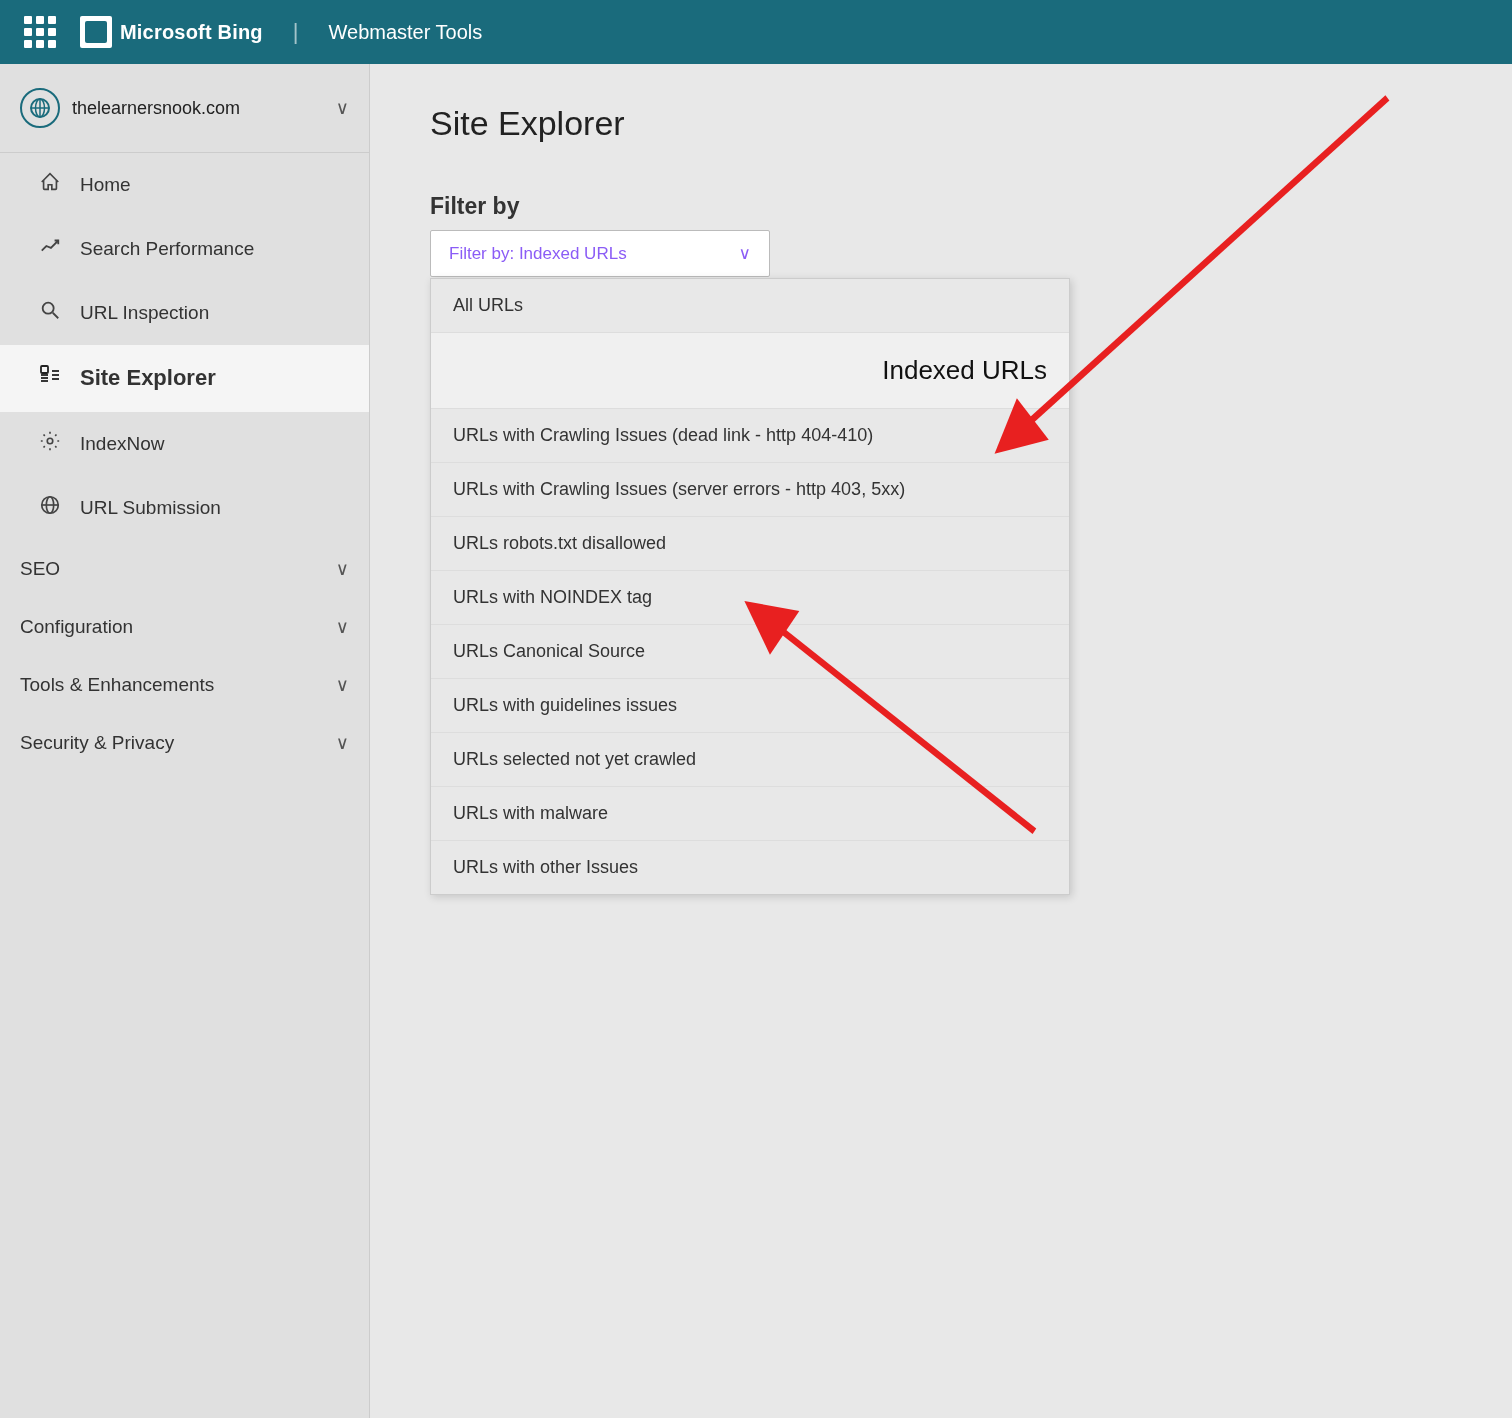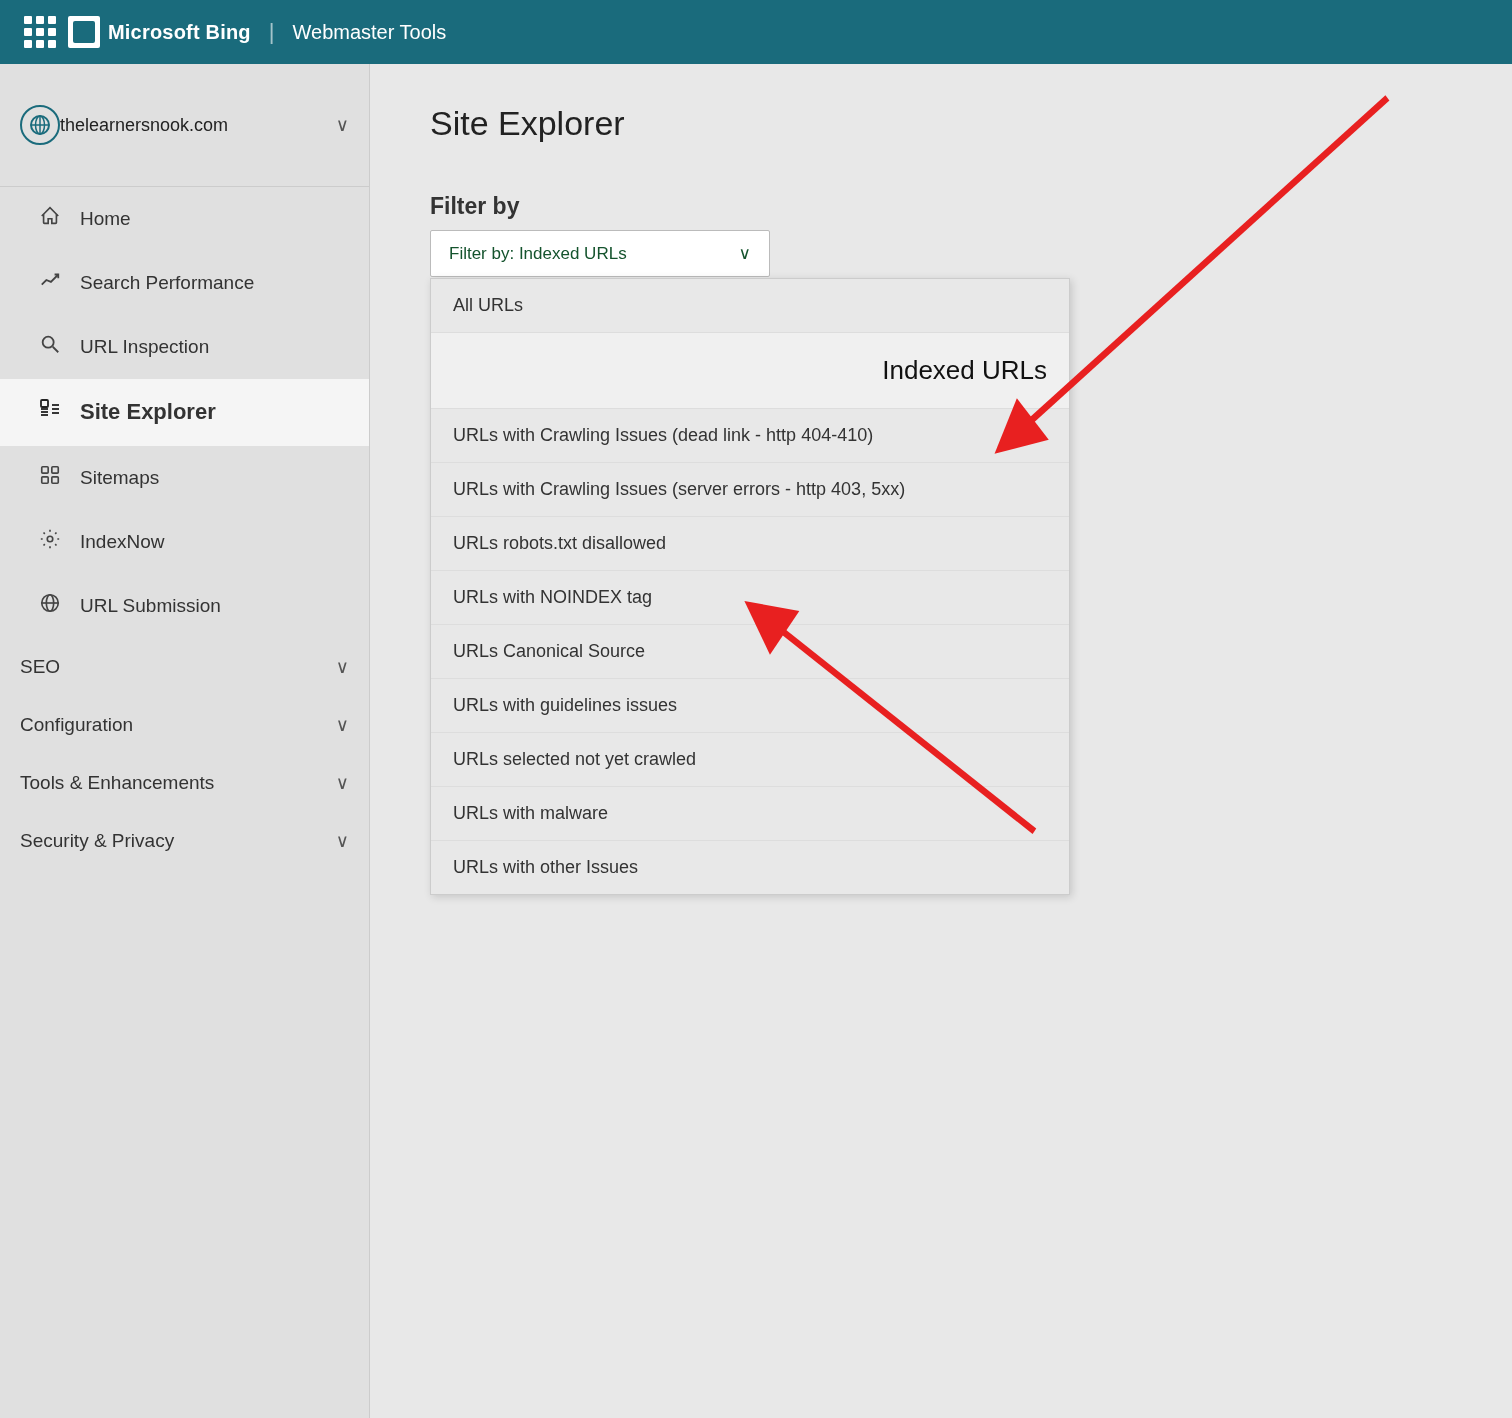--- a/index.html
+++ b/index.html
@@ -11,21 +11,21 @@
       overflow-x: hidden;
     }
 
     
     .top-bar {
       background: #1a6b7c;
       height: 64px;
       display: flex;
       align-items: center;
       padding: 0 24px;
-      gap: 12px;
+      gap: 24px;
       text-align: center;
     }
     .top-bar-grid {
       display: grid;
       grid-template-columns: repeat(3,8px);
       grid-template-rows: repeat(3,8px);
       gap: 4px;
     }
     .top-bar-grid-dot {
       width: 8px; height: 8px;
@@ -75,22 +75,22 @@
       min-width: 370px;
       background: #e0e0e0;
       border-right: 1px solid #ccc;
       display: flex;
       flex-direction: column;
     }
 
     .site-selector {
       display: flex;
       align-items: center;
-      gap: 0;
-      padding: 41px 20px;
+      gap: 12px;
+      padding: 24px 20px;
       border-bottom: 1px solid #ccc;
       cursor: pointer;
     }
     .globe-icon-wrap {
       width: 40px; height: 40px;
       border: 2px solid #1a6b7c;
       border-radius: 50%;
       display: flex;
       align-items: center;
       justify-content: center;
@@ -171,21 +171,21 @@
 
     .filter-dropdown-btn {
       display: flex;
       align-items: center;
       justify-content: space-between;
       background: #fff;
       border: 1px solid #bbb;
       padding: 12px 18px;
       width: 340px;
       font-size: 17px;
-      color: #14532d;
+      color: #8b5cf6;
       cursor: pointer;
       border-radius: 2px;
     }
 
     
     .dropdown-menu {
       background: #e8e8e8;
       border: 1px solid #ccc;
       width: 640px;
       margin-top: 1px;
@@ -308,31 +308,20 @@
           <line x1="3" y1="15" x2="10" y2="15"></line>
           <line x1="3" y1="18" x2="10" y2="18"></line>
           <line x1="14" y1="8" x2="21" y2="8"></line>
           <line x1="14" y1="12" x2="21" y2="12"></line>
           <line x1="14" y1="16" x2="21" y2="16"></line>
         </svg>
       </span>
       <span>Site Explorer</span>
     </div>
 
-    <div class="nav-item">
-      <span class="nav-icon">
-        <svg width="22" height="22" viewBox="0 0 24 24" fill="none" stroke="#444" stroke-width="1.8">
-          <rect x="3" y="3" width="7" height="7" rx="1"></rect>
-          <rect x="14" y="3" width="7" height="7" rx="1"></rect>
-          <rect x="3" y="14" width="7" height="7" rx="1"></rect>
-          <rect x="14" y="14" width="7" height="7" rx="1"></rect>
-        </svg>
-      </span>
-      <span>Sitemaps</span>
-    </div>
 
     <div class="nav-item">
       <span class="nav-icon">
         <svg width="22" height="22" viewBox="0 0 24 24" fill="none" stroke="#444" stroke-width="1.8">
           <circle cx="12" cy="12" r="3"></circle>
           <path d="M12 2v2M12 20v2M2 12h2M20 12h2M4.93 4.93l1.41 1.41M17.66 17.66l1.41 1.41M4.93 19.07l1.41-1.41M17.66 6.34l1.41-1.41"></path>
         </svg>
       </span>
       <span>IndexNow</span>
     </div>

